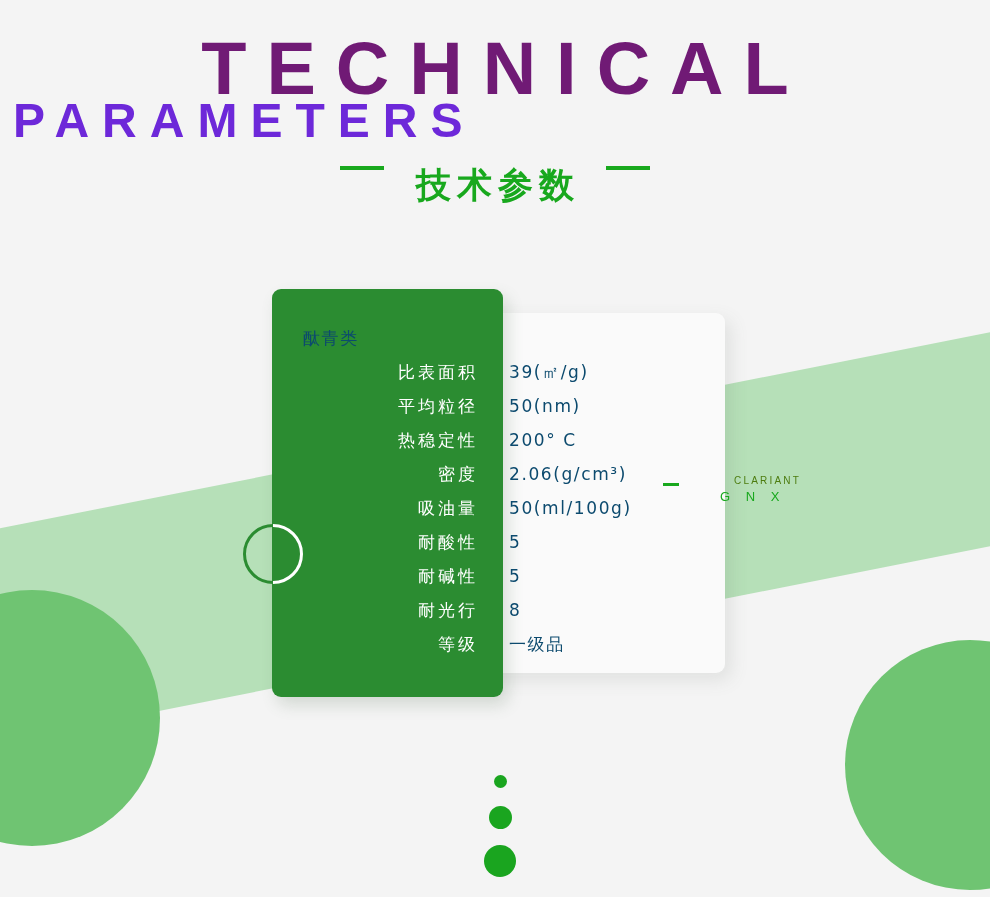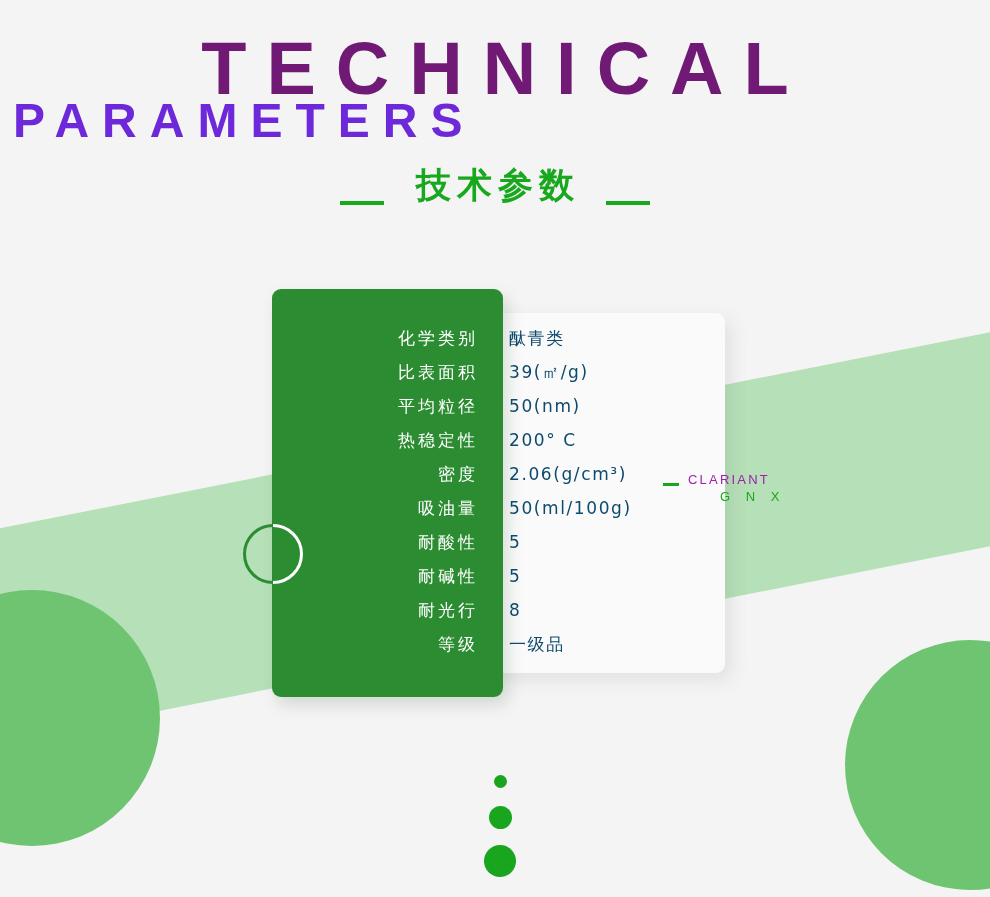--- a/index.html
+++ b/index.html
@@ -70,21 +70,21 @@
     letter-spacing:13px;
     color:#6d28d9;
     line-height:1;
     text-indent:13px;
   }
 
   .subtitle-row {
     position:absolute;
     left:0; right:0; top:166px;
     display:flex;
-    align-items:flex-end;
+    align-items:flex-start;
     justify-content:center;
     gap:26px;
   }
   .dash {
     display:block;
     width:44px;
     height:4px;
     background:#18a81d;
   }
   .subtitle-cn {
@@ -200,24 +200,25 @@
   }
   .brand .bdash {
     display:block;
     width:16px;
     height:3px;
     background:#18a81d;
     margin-top:12px;
   }
   .brand .btext { line-height:1.05; }
   .brand .b1 {
-    font-size:13px;
+    font-size:10px;
     letter-spacing:2.2px;
-    color:#a21caf;
-    white-space:nowrap;
+    color:#4d7c0f;
+    white-space:nowrap;
+    margin-left:46px;
   }
   .brand .b2 {
     font-size:13px;
     letter-spacing:6px;
     color:#18a81d;
     white-space:nowrap;
     text-indent:1px;
     margin-left:32px;
   }
 
@@ -268,21 +269,20 @@
         <i></i>
       </span>
     <span class="half r">
         <i></i>
       </span>
   </div>
 
   <div class="rows">
 
     <div class="row">
-      <span class="lbl">化学类别</span>
       <span class="val">酞青类</span>
     </div>
 
     <div class="row">
       <span class="lbl">比表面积</span>
       <span class="val">39(㎡/g)</span>
     </div>
 
     <div class="row">
       <span class="lbl">平均粒径</span>

